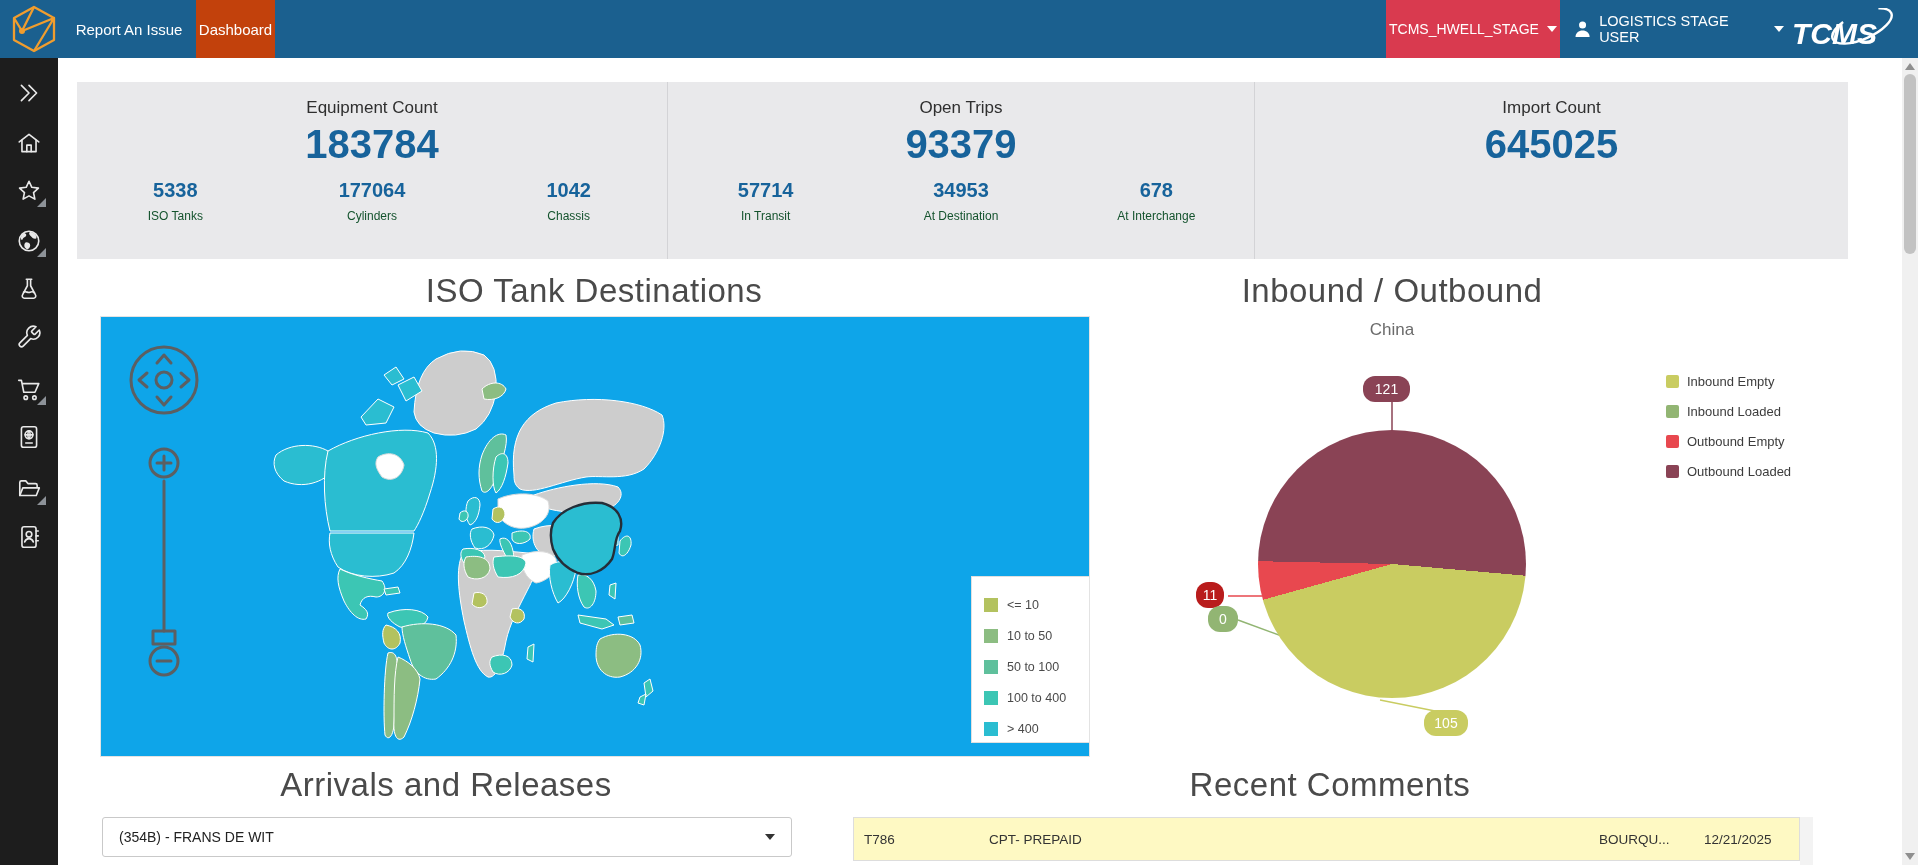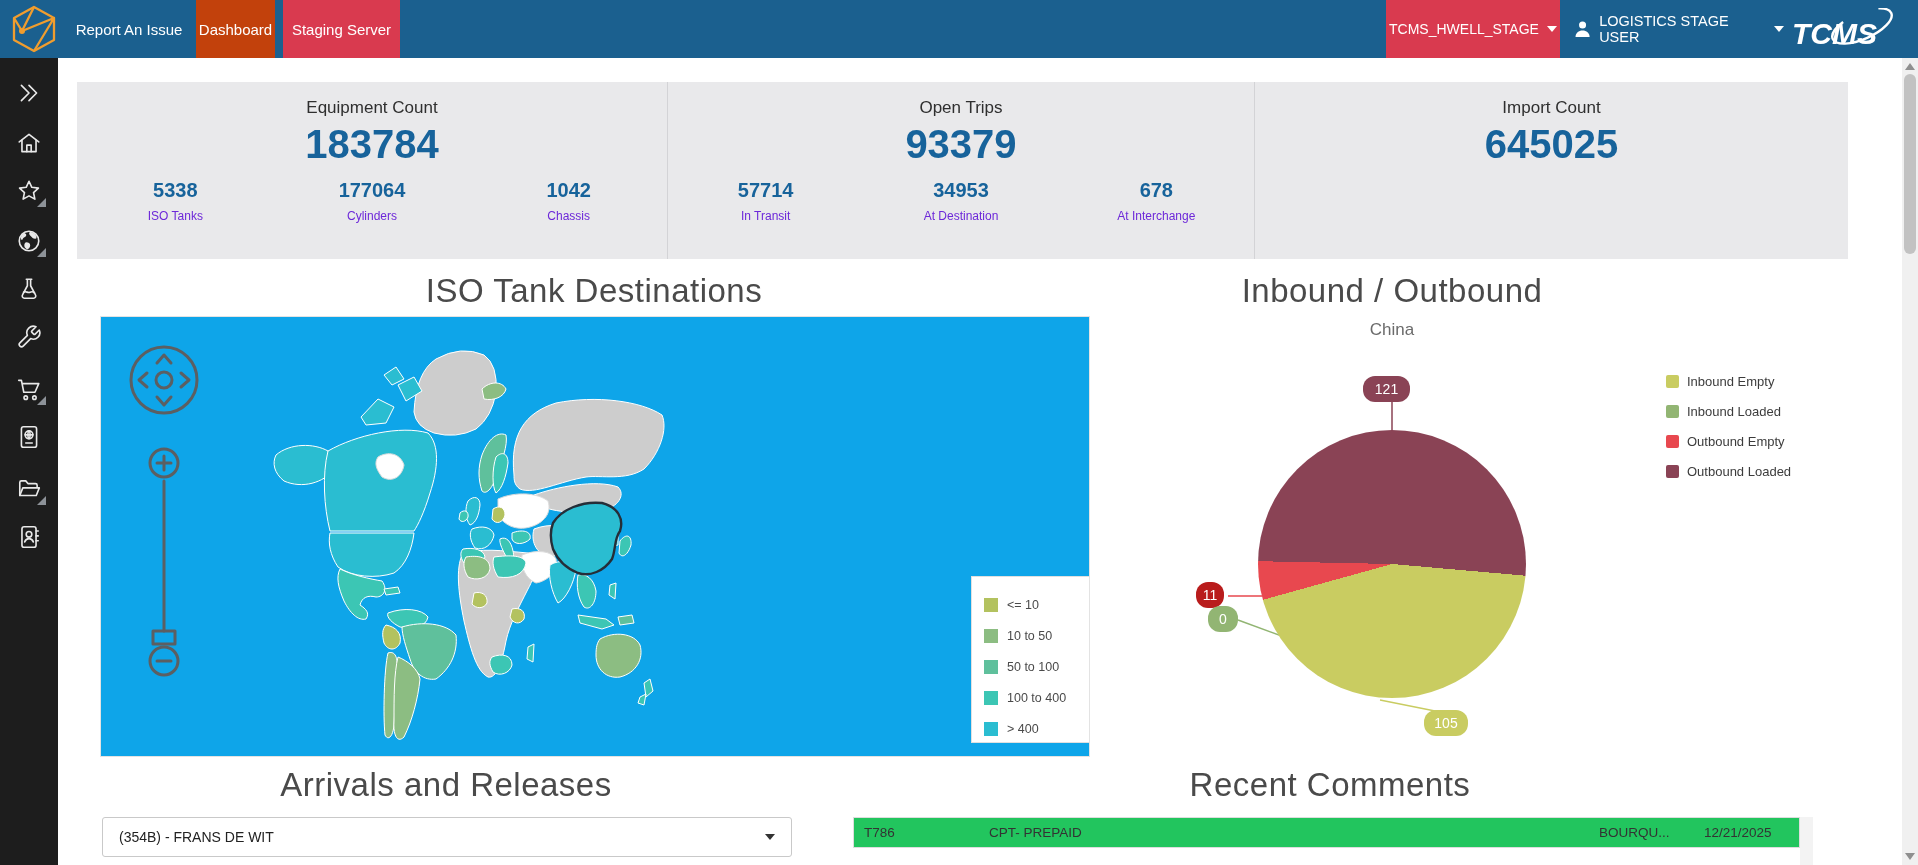--- a/index.html
+++ b/index.html
@@ -29,21 +29,21 @@
   .stats-panel { position:absolute; left:77px; top:82px; width:1771px; height:177px; background:#e9e9eb; display:flex; }
   .stat-sec { padding-top:16px; text-align:center; position:relative; }
   .stat-sec + .stat-sec { border-left:1px solid #d3d3d6; }
   .stat-title { font-size:17px; color:#2f2f2f; }
   .stat-value { font-size:40px; font-weight:bold; color:#17639b; margin-top:4px; }
   .sub-row { display:flex; margin-top:12px; }
   .sub { flex:1; }
   .sub-val { font-size:20px; font-weight:bold; color:#17639b; }
   .sub-val.green { color:#39a54c; }
   .sub-val.red { color:#d6404f; }
-  .sub-lbl { font-size:12px; color:#6d28d9; margin-top:7px; }
+  .sub-lbl { font-size:12px; color:#14532d; margin-top:7px; }
 
   
   .sec-title { position:absolute; text-align:center; font-size:33px; font-weight:300; color:#4a4a4a; letter-spacing:.5px; }
   .sec-sub { position:absolute; text-align:center; font-size:17px; color:#6b6b6b; }
 
   
   .map-panel { position:absolute; left:100px; top:316px; width:990px; height:441px;
     border:1px solid #e3e3e3; background:#0ea5e9; overflow:hidden; }
   .map-controls svg { stroke:#5c5f62; fill:none; stroke-linecap:round; stroke-linejoin:round; }
   .map-legend { position:absolute; left:870px; top:259px; width:135px; height:167px;
@@ -63,22 +63,22 @@
   .pie-legend-row { display:flex; align-items:center; height:30px; }
   .pie-legend-row .sw { width:13px; height:13px; margin-right:8px; border-radius:2px; }
   .pie-legend-row .lbl { font-size:13px; color:#3c3c3c; }
 
   
   .dropdown { position:absolute; left:102px; top:817px; width:690px; height:40px; background:#fff;
     border:1px solid #c9c9c9; border-radius:3px; display:flex; align-items:center; padding:0 16px;
     font-size:14px; color:#222; cursor:pointer; }
   .dropdown .dd-caret { margin-left:auto; width:0; height:0; border-left:5px solid transparent;
     border-right:5px solid transparent; border-top:6px solid #333; }
-  .comments-card { position:absolute; left:853px; top:817px; width:947px; height:31px;
-    background:#22c55e; border:1px solid #ddd; display:flex; align-items:center; font-size:13.5px; color:#333; }
+  .comments-card { position:absolute; left:853px; top:817px; width:947px; height:44px;
+    background:#fef9c3; border:1px solid #ddd; display:flex; align-items:center; font-size:13.5px; color:#333; }
   .comments-card .cell { padding:0 10px; white-space:nowrap; overflow:hidden; }
   .comments-scroll { position:absolute; left:1800px; top:817px; width:13px; height:48px; background:#f3f3f3; }
 
   
   .pg-scroll { position:absolute; right:0; top:58px; width:16px; height:807px; background:#f0f0f0; z-index:40; }
   .pg-thumb { position:absolute; left:2px; top:16px; width:12px; height:180px; background:#c2c2c2; border-radius:6px; }
   .pg-arrow { position:absolute; left:3px; width:0; height:0; border-left:5px solid transparent; border-right:5px solid transparent; }
   .pg-arrow.up { top:5px; border-bottom:7px solid #8f8f8f; }
   .pg-arrow.down { bottom:5px; border-top:7px solid #8f8f8f; }
 </style>
@@ -91,21 +91,20 @@
       <g stroke="#f09d2e" stroke-width="2.3" fill="none" stroke-linejoin="round">
         <path d="M26 3 L46 14 L46 36 L26 47 L6 36 L6 14 Z"></path>
         <path d="M26 3 L14 27 L6 14"></path>
         <path d="M14 27 L46 14 L26 47"></path>
       </g>
       <circle cx="14" cy="27" r="3" fill="#f09d2e"></circle>
     </svg>
   </div>
   <div class="nav-item" style="left:70px;width:118px;">Report An Issue</div>
   <div class="nav-item active" style="left:196px;width:79px;">Dashboard</div>
-  <div class="nav-item danger" style="left:283px;width:117px;">Staging Server</div>
 
   <div class="nav-item danger" style="left:1386px;width:174px;">
     <span style="font-size:14px;">TCMS_HWELL_STAGE</span>
     <span class="caret-down"></span>
   </div>
   <div class="nav-item" style="left:1572px;width:212px;">
     <svg width="22" height="22" viewBox="0 0 24 24" fill="#fff" style="margin-right:6px;">
       <circle cx="12" cy="7.5" r="4"></circle>
         <path d="M4 21c0-4.6 3.6-7.4 8-7.4s8 2.8 8 7.4z"></path>
     </svg>

